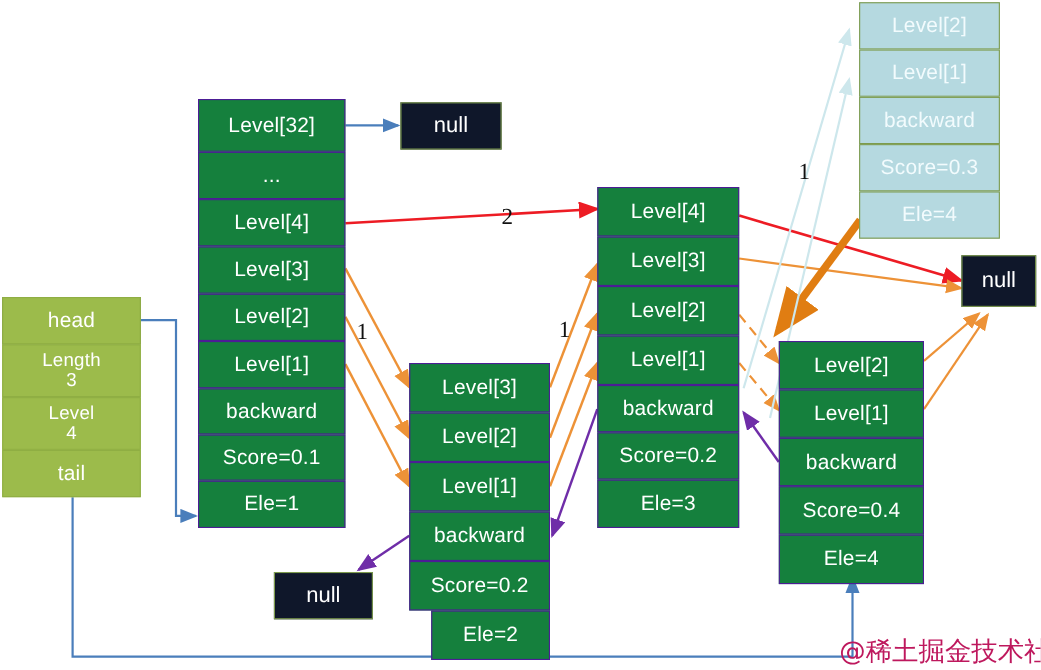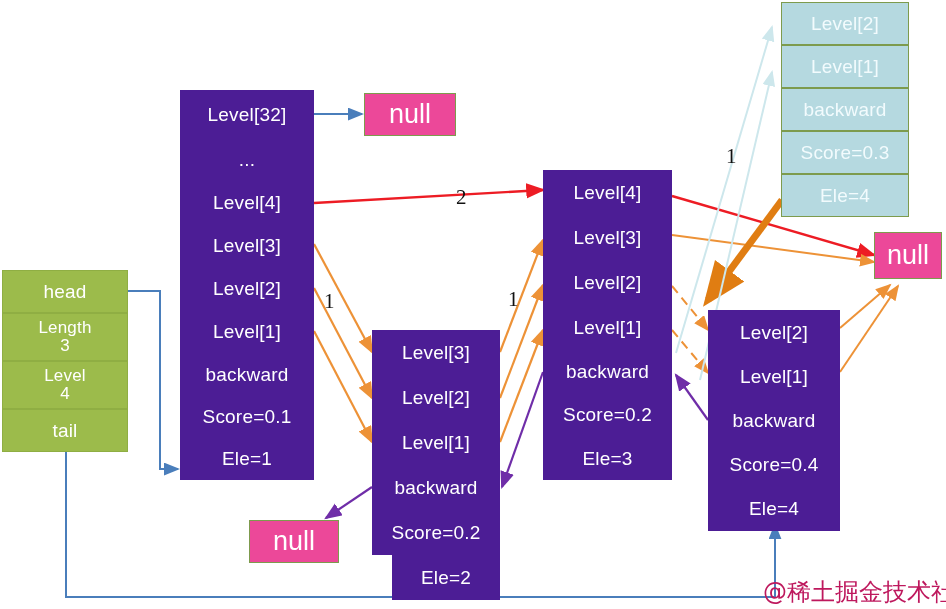--- a/index.html
+++ b/index.html
@@ -8,35 +8,35 @@
     font-family:"Liberation Sans","DejaVu Sans",sans-serif;
     overflow:hidden;
   }
   #canvas{position:absolute;inset:0;width:946px;height:609px;}
   svg.arrows{position:absolute;left:0;top:0;width:946px;height:609px;pointer-events:none;}
 
   
   .node{position:absolute;box-sizing:border-box;}
   .cell{
     box-sizing:border-box;
-    background:#4c1d95;
+    background:#15803d;
     border:1px solid #4c1d95;
     color:#ffffff;
     display:flex;align-items:center;justify-content:center;
     font-size:19px;line-height:1.0;
     letter-spacing:.2px;
     white-space:nowrap;
   }
   .cell.green{background:#9CBB4B;border:1px solid #8FAE43;}
   .cell.ghost{background:#B5D9E0;border:1px solid #7D9B4D;color:#f2fbfd;}
   .cell.small{font-size:17px;flex-direction:column;gap:0px;line-height:1.05;}
   .nullbox{
     position:absolute;box-sizing:border-box;
-    background:#ec4899;border:1px solid #7D9B4D;color:#ffffff;
-    display:flex;align-items:center;justify-content:center;font-size:27px;
+    background:#0f172a;border:1px solid #7D9B4D;color:#ffffff;
+    display:flex;align-items:center;justify-content:center;font-size:20px;
   }
   .arrow-label{
     position:absolute;font-size:21px;color:#111;
     font-family:"Liberation Serif","DejaVu Serif",serif;
   }
   .watermark{
     position:absolute;color:#be185d;font-size:24px;
     font-family:"DejaVu Sans",sans-serif;white-space:nowrap;
   }
 </style>

